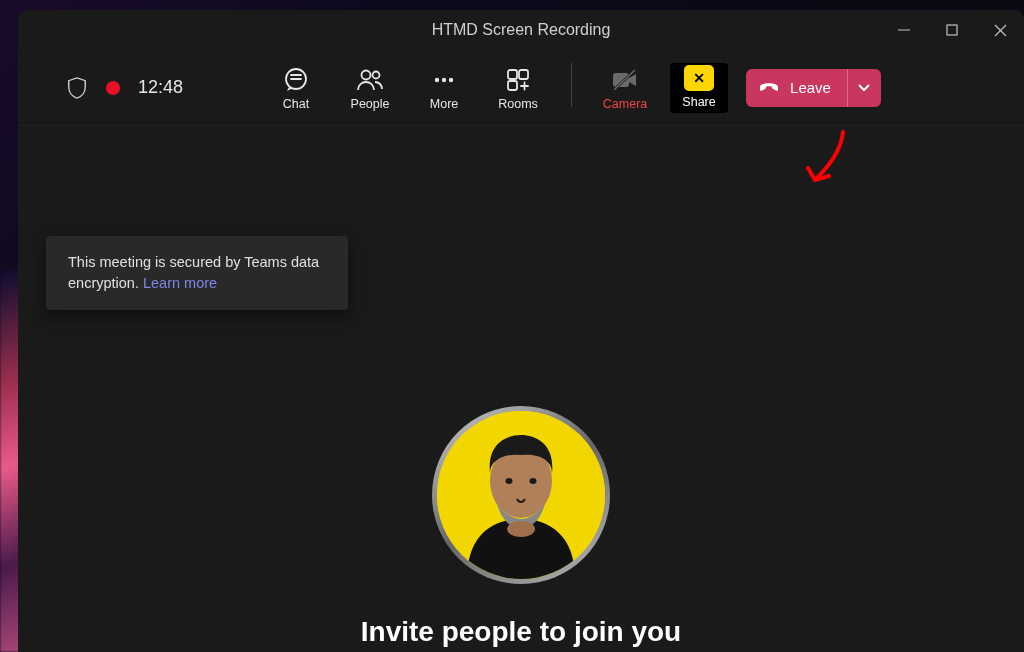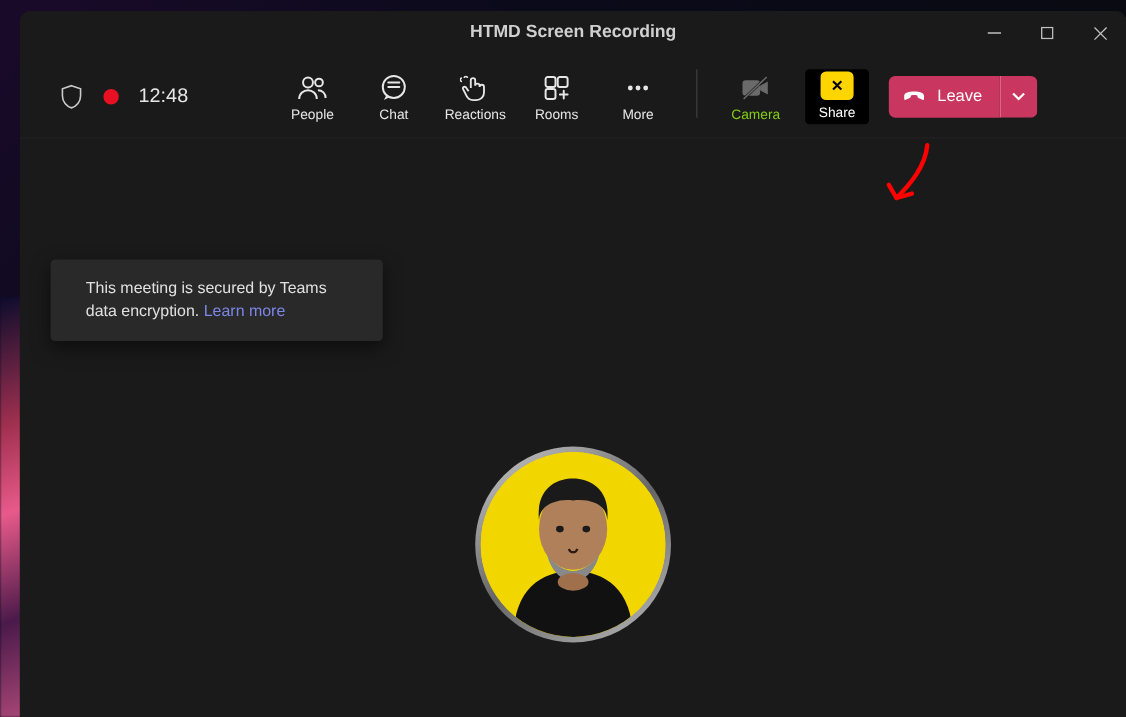--- a/index.html
+++ b/index.html
@@ -36,21 +36,21 @@
     height: 40px;
     display: flex;
     align-items: center;
     justify-content: center;
     position: relative;
     background: #1a1a1a;
   }
   .title-text {
     color: #d0d0d0;
     font-size: 16px;
-    font-weight: 700;
+    font-weight: 400;
   }
   .win-controls {
     position: absolute;
     right: 0;
     top: 0;
     height: 40px;
     display: flex;
   }
   .win-btn {
     width: 48px;
@@ -59,21 +59,21 @@
     align-items: center;
     justify-content: center;
     color: #c0c0c0;
   }
   .toolbar {
     height: 76px;
     display: flex;
     align-items: center;
     background: #1a1a1a;
     border-bottom: 1px solid rgba(255,255,255,0.04);
-    padding: 0 12px 0 8px;
+    padding: 0 12px 0 20px;
   }
   .left-controls {
     display: flex;
     align-items: center;
     gap: 18px;
     padding-left: 28px;
   }
   .shield { width: 22px; height: 24px; color: #cacaca; }
   .rec-dot {
     width: 14px;
@@ -93,21 +93,21 @@
     width: 58px;
     display: flex;
     flex-direction: column;
     align-items: center;
     gap: 4px;
     color: #e6e6e6;
     font-size: 12.5px;
     cursor: default;
     padding-top: 4px;
   }
-  .tb-item.disabled { color: #84cc16; }
+  .tb-item.disabled { color: #ef4444; }
   .tb-icon { height: 26px; display:flex; align-items:center; justify-content:center; }
   .vsep {
     width: 1px;
     height: 44px;
     background: #444;
     margin: 0 8px;
   }
   .share-col {
     position: relative;
     background: #000;
@@ -156,21 +156,21 @@
     align-items: center;
     justify-content: center;
   }
   .tooltip {
     position: absolute;
     left: 28px;
     top: 110px;
     width: 302px;
     background: #292929;
     border-radius: 4px;
-    padding: 16px 32px;
+    padding: 16px 22px;
     color: #e0e0e0;
     font-size: 14.5px;
     line-height: 1.45;
     box-shadow: 0 6px 16px rgba(0,0,0,0.5);
   }
   .tooltip a { color: #7c87e8; text-decoration: none; }
   .main-area {
     position: relative;
     height: 526px;
   }
@@ -252,72 +252,63 @@
         </svg>
       </span>
       <span class="rec-dot"></span>
       <span class="timer">12:48</span>
     </div>
 
     <div class="center-controls">
 
       <div class="tb-item">
         <span class="tb-icon">
+          <svg width="26" height="24" viewBox="0 0 26 24" fill="none" stroke="#e6e6e6" stroke-width="1.8">
+            <circle cx="13" cy="11" r="10"></circle>
+              <path d="M8 11h10M8 7h10" stroke-linecap="round"></path>
+              <path d="M6 19l-2 4 6-3" fill="#e6e6e6" stroke="none"></path>
+          </svg>
+        </span>
+        <span>Chat</span>
+      </div>
+
+      <div class="tb-item">
+        <span class="tb-icon">
           <svg width="30" height="24" viewBox="0 0 30 24" fill="none" stroke="#e6e6e6" stroke-width="1.8">
             <circle cx="11" cy="7" r="4.5"></circle>
               <path d="M3 22c0-5 4-8 8-8s8 3 8 8"></path>
             <circle cx="21" cy="7" r="3.5"></circle>
               <path d="M20 14c4 0 7 3 7 7"></path>
           </svg>
         </span>
         <span>People</span>
       </div>
 
+
       <div class="tb-item">
         <span class="tb-icon">
-          <svg width="26" height="24" viewBox="0 0 26 24" fill="none" stroke="#e6e6e6" stroke-width="1.8">
-            <circle cx="13" cy="11" r="10"></circle>
-              <path d="M8 11h10M8 7h10" stroke-linecap="round"></path>
-              <path d="M6 19l-2 4 6-3" fill="#e6e6e6" stroke="none"></path>
-          </svg>
-        </span>
-        <span>Chat</span>
-      </div>
-
-      <div class="tb-item">
-        <span class="tb-icon">
-          <svg width="28" height="24" viewBox="0 0 28 24" fill="none" stroke="#e6e6e6" stroke-width="1.7">
-            <path d="M10 12 V5 a2 2 0 0 1 4 0 V10 a2 2 0 0 1 4 0 V11 a2 2 0 0 1 4 0 V16 c0 4-3 7-7 7h-3c-3 0-5-2-6-4l-3-6c-1-2 2-3 3-1l2 3"></path>
-            <path d="M4 3c0-2 3-2 3 0M2 6c-2 0-2-3 0-3" stroke-width="1.4"></path>
-          </svg>
-        </span>
-        <span>Reactions</span>
+          <svg width="26" height="24" viewBox="0 0 26 24" fill="#e6e6e6">
+            <circle cx="6" cy="12" r="2.2"></circle>
+              <circle cx="13" cy="12" r="2.2"></circle>
+              <circle cx="20" cy="12" r="2.2"></circle>
+          </svg>
+        </span>
+        <span>More</span>
       </div>
 
       <div class="tb-item">
         <span class="tb-icon">
           <svg width="24" height="24" viewBox="0 0 24 24" fill="none" stroke="#e6e6e6" stroke-width="1.8">
             <rect x="2" y="2" width="9" height="9" rx="2"></rect>
               <rect x="13" y="2" width="9" height="9" rx="2"></rect>
             <rect x="2" y="13" width="9" height="9" rx="2"></rect>
               <path d="M15 18h7M18.5 14.5v7" stroke-linecap="round"></path>
           </svg>
         </span>
         <span>Rooms</span>
-      </div>
-
-      <div class="tb-item">
-        <span class="tb-icon">
-          <svg width="26" height="24" viewBox="0 0 26 24" fill="#e6e6e6">
-            <circle cx="6" cy="12" r="2.2"></circle>
-              <circle cx="13" cy="12" r="2.2"></circle>
-              <circle cx="20" cy="12" r="2.2"></circle>
-          </svg>
-        </span>
-        <span>More</span>
       </div>
 
       <div class="vsep"></div>
 
       <div class="tb-item disabled">
         <span class="tb-icon">
           <svg width="28" height="24" viewBox="0 0 28 24" fill="#6a6a6a">
             <rect x="2" y="5" width="16" height="14" rx="3"></rect>
               <path d="M18 10l7-4v12l-7-4z"></path>
             <line x1="3" y1="22" x2="24" y2="2" stroke="#1a1a1a" stroke-width="2.5"></line>
@@ -372,20 +363,21 @@
           <path d="M53 62 C50 32 70 24 84 24 C100 24 118 34 115 62 C115 48 100 42 84 44 C70 42 53 48 53 62 Z" fill="#1a1a1a"></path>
           <path d="M60 92 C64 110 76 118 84 118 C92 118 104 110 108 92 C104 100 94 108 84 108 C74 108 64 100 60 92 Z" fill="#888"></path>
           <ellipse cx="72" cy="70" rx="3.5" ry="3" fill="#1a1a1a"></ellipse>
           <ellipse cx="96" cy="70" rx="3.5" ry="3" fill="#1a1a1a"></ellipse>
           <path d="M80 88 C82 92 86 92 88 88" fill="none" stroke="#2a1a12" stroke-width="2"></path>
           <ellipse cx="84" cy="118" rx="14" ry="8" fill="#a0704c"></ellipse>
         </svg>
       </div>
     </div>
 
+    <div class="invite-heading">Invite people to join you</div>
 
     <svg class="annotation-arrow" width="50" height="70" viewBox="0 0 50 70">
       <path d="M40 8 C38 28 24 44 12 56" fill="none" stroke="#ff0000" stroke-width="4" stroke-linecap="round"></path>
       <path d="M12 56 L5 44 M12 56 L26 52" fill="none" stroke="#ff0000" stroke-width="4" stroke-linecap="round"></path>
     </svg>
 
   </div>
 
 </div>
 

